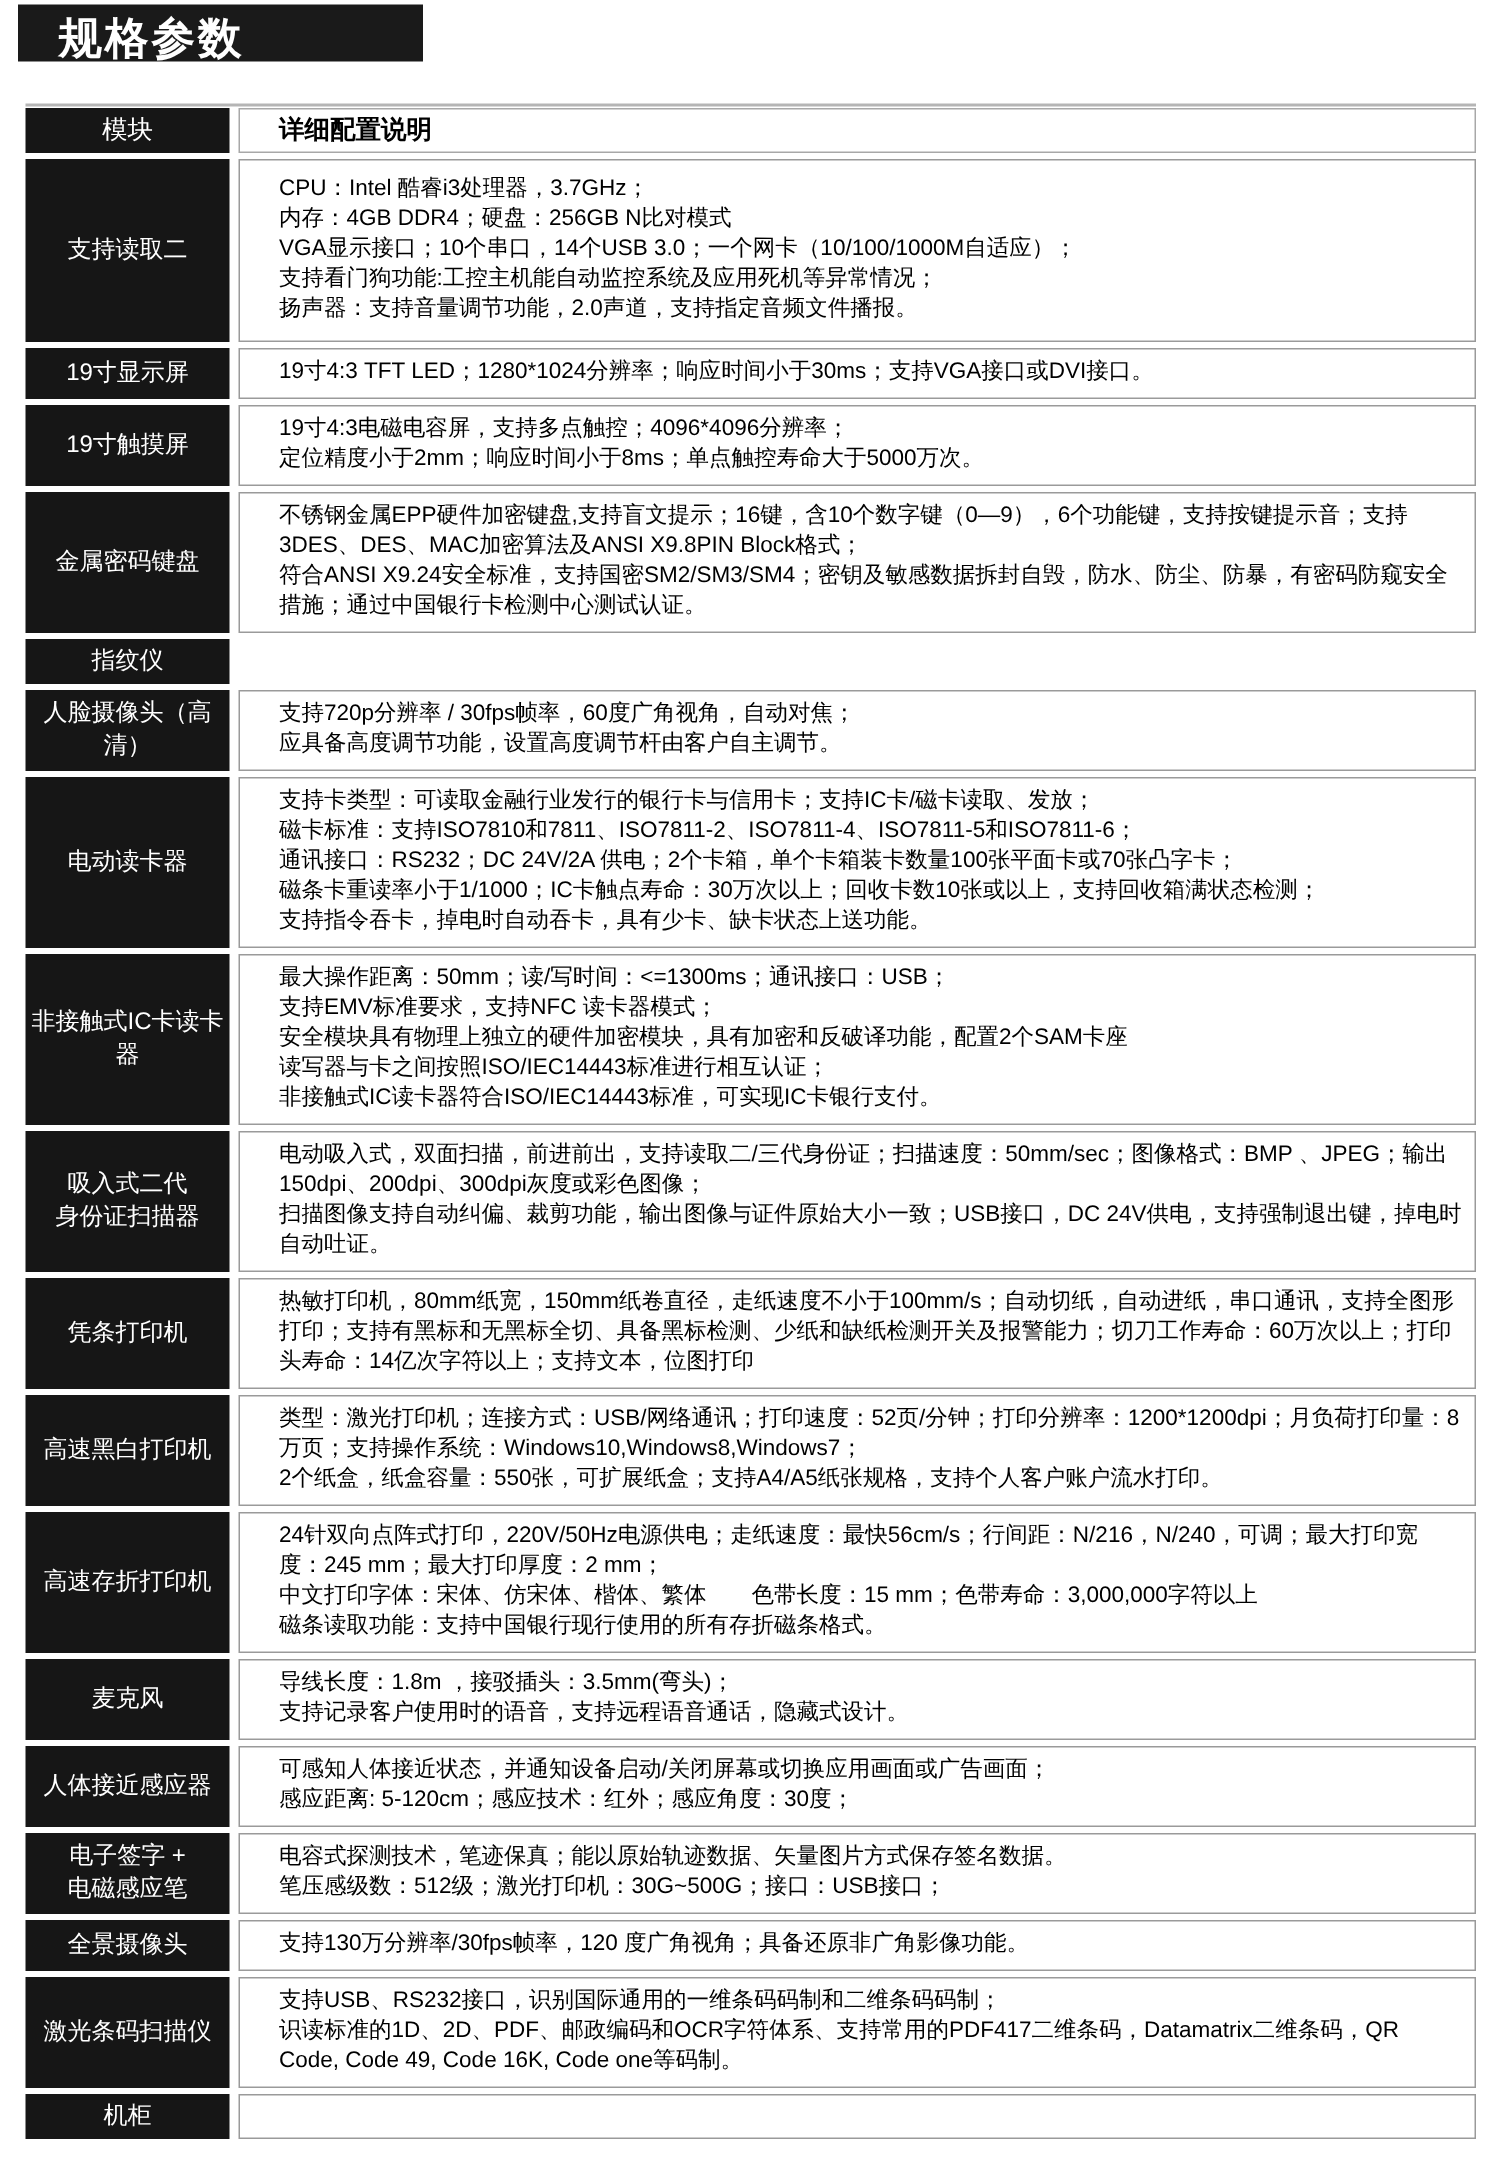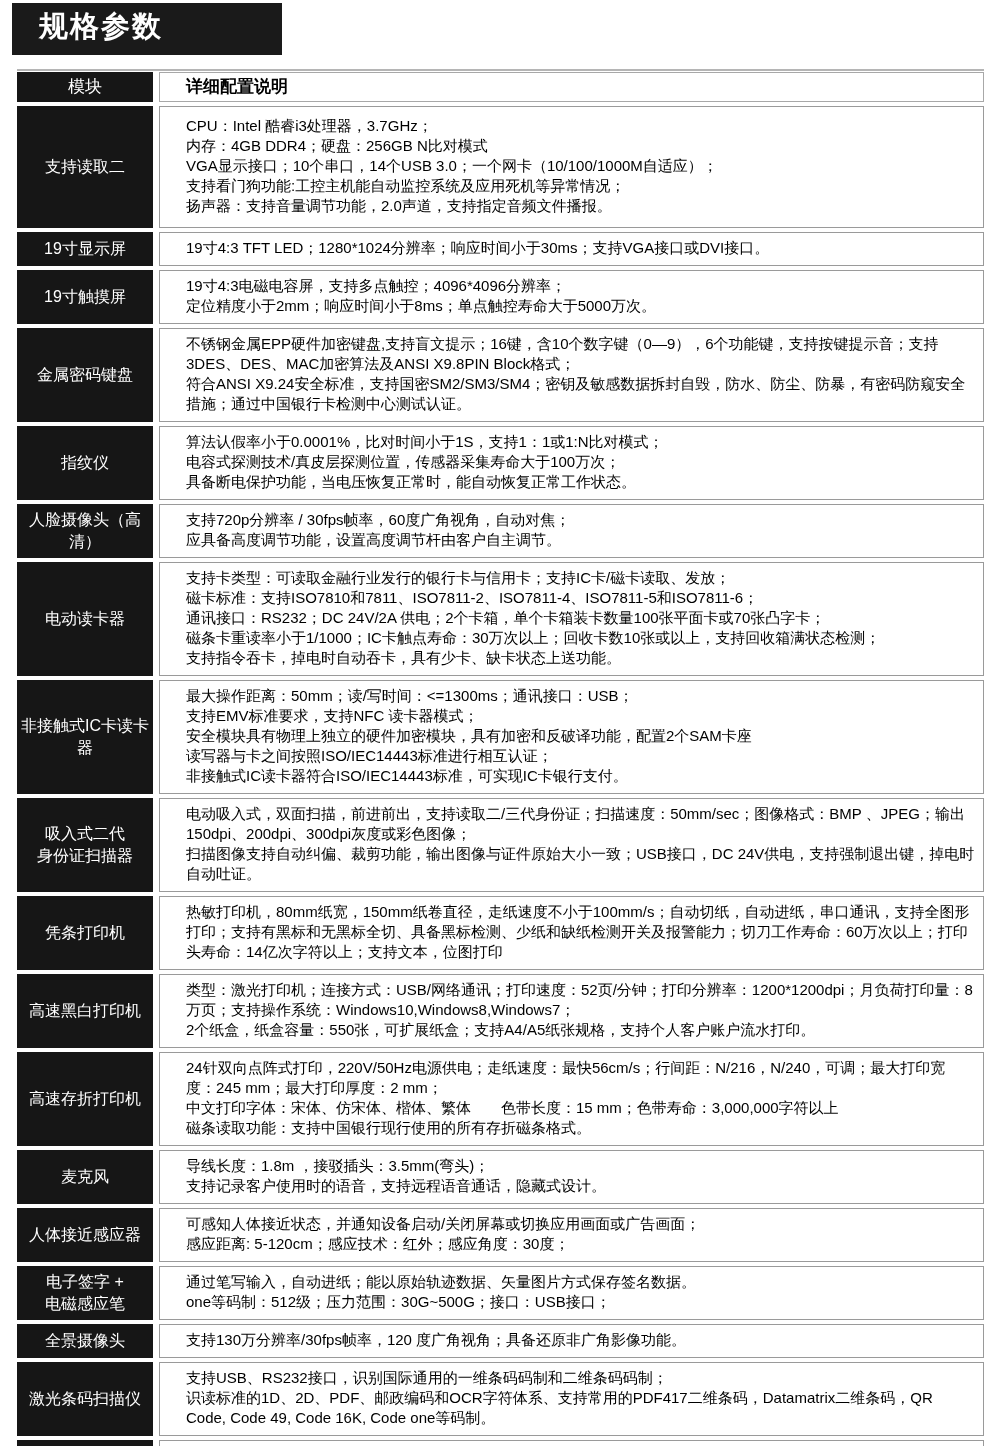--- a/index.html
+++ b/index.html
@@ -14,21 +14,21 @@
     min-height: 1446px;
     background: #fff;
     position: relative;
     box-sizing: border-box;
   }
   .title-bar {
     position: absolute;
     left: 12px;
     top: 3px;
     width: 270px;
-    height: 52px;
+    height: 38px;
     background: #1a1a1a;
     color: #fff;
     font-size: 29px;
     font-weight: bold;
     line-height: 46px;
     padding-left: 27px;
     box-sizing: border-box;
     letter-spacing: 2px;
   }
   .spec-table {
@@ -128,25 +128,20 @@
   <div class="row">
     <div class="mod">金属密码键盘</div>
     <div class="det">
             <div class="line">不锈钢金属EPP硬件加密键盘,支持盲文提示；16键，含10个数字键（0—9），6个功能键，支持按键提示音；支持3DES、DES、MAC加密算法及ANSI X9.8PIN Block格式；</div>
             <div class="line">符合ANSI X9.24安全标准，支持国密SM2/SM3/SM4；密钥及敏感数据拆封自毁，防水、防尘、防暴，有密码防窥安全措施；通过中国银行卡检测中心测试认证。</div>
           </div>
   </div>
 
   <div class="row">
     <div class="mod">指纹仪</div>
-    <div class="det">
-            <div class="line">算法认假率小于0.0001%，比对时间小于1S，支持1：1或1:N比对模式；</div>
-            <div class="line">电容式探测技术/真皮层探测位置，传感器采集寿命大于100万次；</div>
-            <div class="line">具备断电保护功能，当电压恢复正常时，能自动恢复正常工作状态。</div>
-          </div>
   </div>
 
   <div class="row">
     <div class="mod">人脸摄像头（高清）</div>
     <div class="det">
             <div class="line">支持720p分辨率 / 30fps帧率，60度广角视角，自动对焦；</div>
             <div class="line">应具备高度调节功能，设置高度调节杆由客户自主调节。</div>
           </div>
   </div>
 
@@ -218,22 +213,22 @@
     <div class="det">
             <div class="line">可感知人体接近状态，并通知设备启动/关闭屏幕或切换应用画面或广告画面；</div>
             <div class="line">感应距离: 5-120cm；感应技术：红外；感应角度：30度；</div>
           </div>
   </div>
 
   <div class="row">
     <div class="mod">电子签字 +
 电磁感应笔</div>
     <div class="det">
-            <div class="line">通过笔写输入，自动进纸；能以原始轨迹数据、矢量图片方式保存签名数据。</div>
-            <div class="line">one等码制：512级；压力范围：30G~500G；接口：USB接口；</div>
+            <div class="line">电容式探测技术，笔迹保真；能以原始轨迹数据、矢量图片方式保存签名数据。</div>
+            <div class="line">笔压感级数：512级；激光打印机：30G~500G；接口：USB接口；</div>
           </div>
   </div>
 
   <div class="row">
     <div class="mod">全景摄像头</div>
     <div class="det">
             <div class="line">支持130万分辨率/30fps帧率，120 度广角视角；具备还原非广角影像功能。</div>
           </div>
   </div>
 

